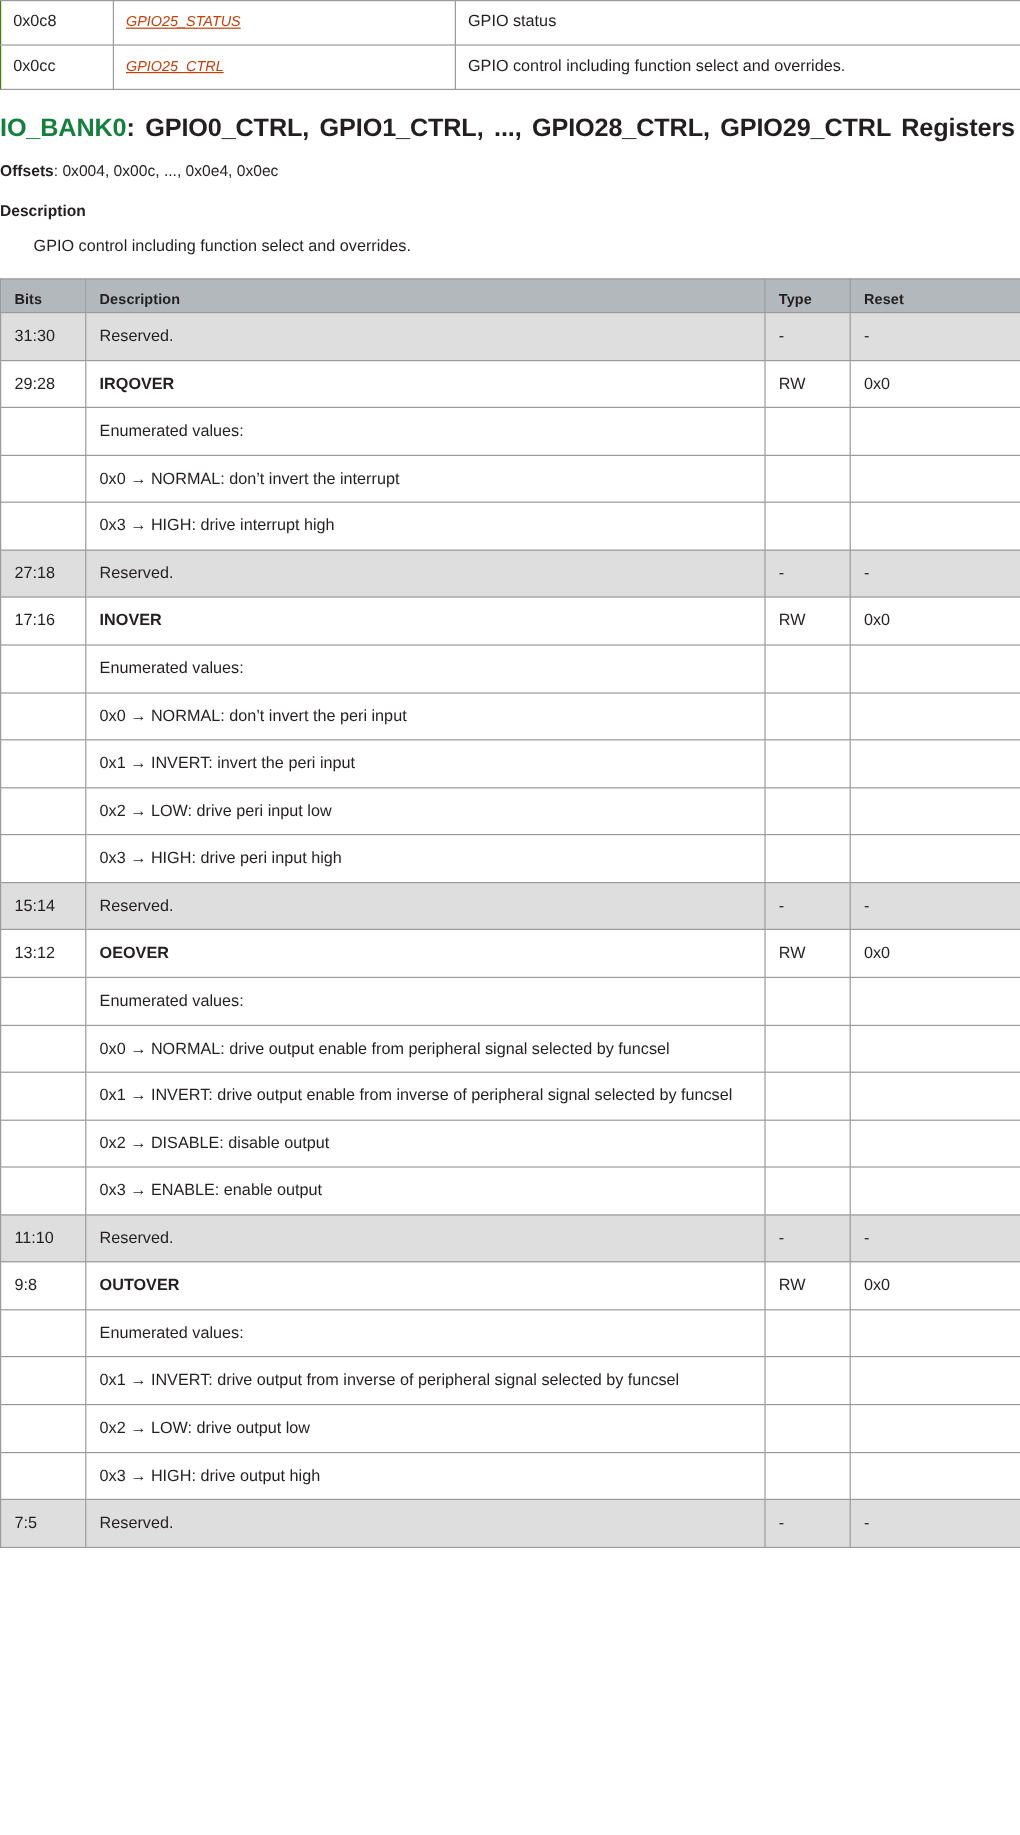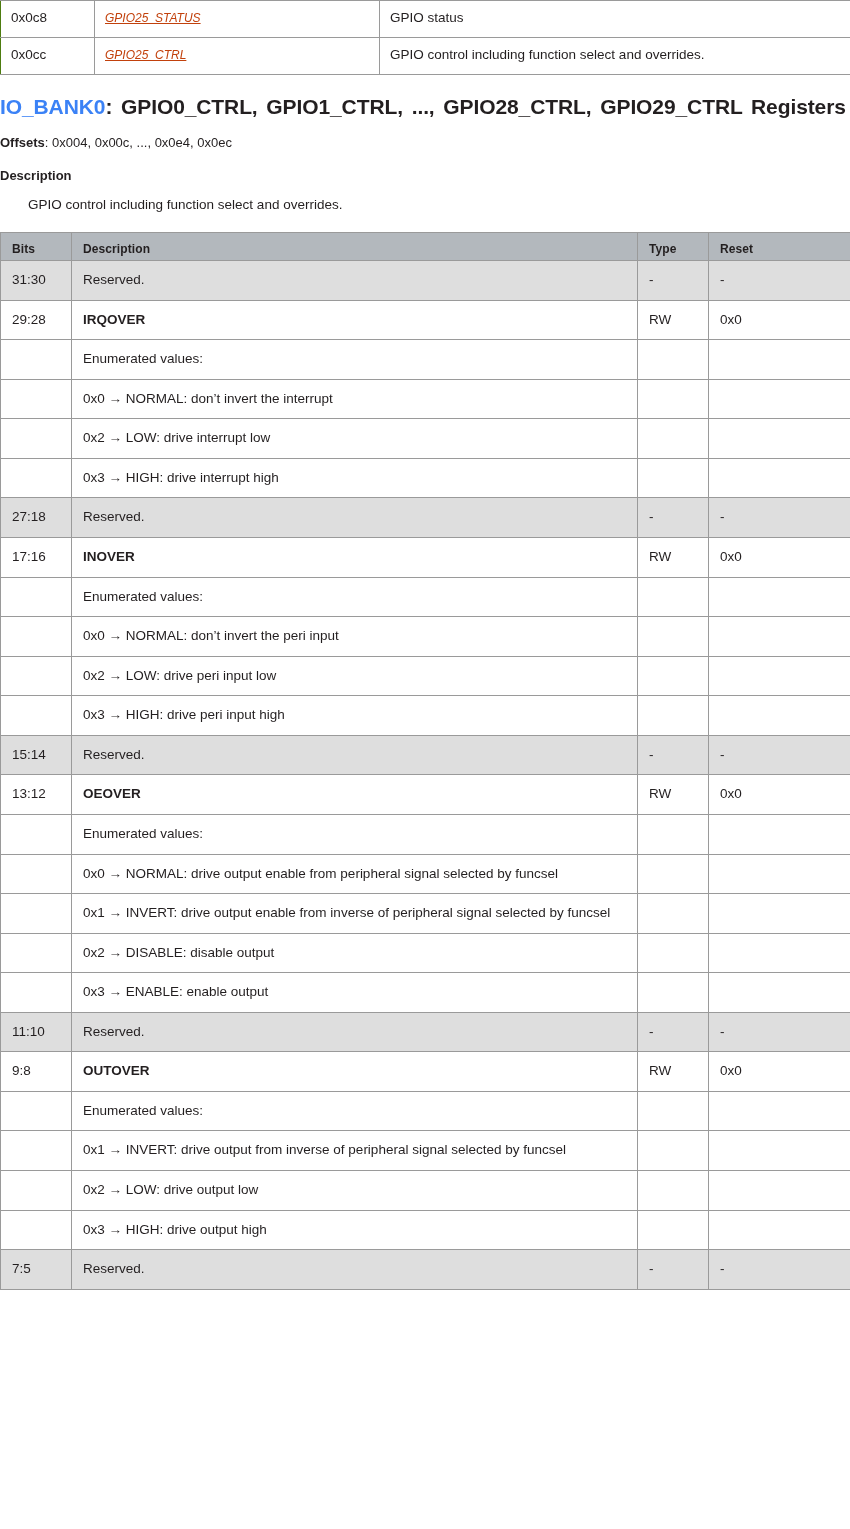--- a/index.html
+++ b/index.html
@@ -49,21 +49,21 @@
   h2.sec-title {
     font-size: 21px;
     font-weight: bold;
     margin: 19px 0 0 0;
     padding: 0;
     line-height: 1.22;
     letter-spacing: -0.1px;
     color: #231f20;
     word-spacing: 3px;
   }
-  h2.sec-title .peri { color: #3b82f6; }
+  h2.sec-title .peri { color: #15803d; }
 
   p.offsets {
     font-size: 13px;
     margin: 16px 0 12px 0;
     line-height: 1.3;
   }
   p.offsets .lbl { font-weight: bold; }
 
   p.desc-label {
     font-size: 13px;
@@ -174,26 +174,20 @@
           <td class="reset"></td>
         </tr>
         <tr class="enum-row">
           <td class="bits"></td>
           <td class="descr">0x0 → NORMAL: don’t invert the interrupt</td>
           <td class="type"></td>
           <td class="reset"></td>
         </tr>
         <tr class="enum-row">
           <td class="bits"></td>
-          <td class="descr">0x2 → LOW: drive interrupt low</td>
-          <td class="type"></td>
-          <td class="reset"></td>
-        </tr>
-        <tr class="enum-row">
-          <td class="bits"></td>
           <td class="descr">0x3 → HIGH: drive interrupt high</td>
           <td class="type"></td>
           <td class="reset"></td>
         </tr>
         <tr class="reserved">
           <td class="bits">27:18</td>
           <td class="descr">Reserved.</td>
           <td class="type">-</td>
           <td class="reset">-</td>
         </tr>
@@ -210,20 +204,26 @@
           <td class="reset"></td>
         </tr>
         <tr class="enum-row">
           <td class="bits"></td>
           <td class="descr">0x0 → NORMAL: don’t invert the peri input</td>
           <td class="type"></td>
           <td class="reset"></td>
         </tr>
         <tr class="enum-row">
           <td class="bits"></td>
+          <td class="descr">0x1 → INVERT: invert the peri input</td>
+          <td class="type"></td>
+          <td class="reset"></td>
+        </tr>
+        <tr class="enum-row">
+          <td class="bits"></td>
           <td class="descr">0x2 → LOW: drive peri input low</td>
           <td class="type"></td>
           <td class="reset"></td>
         </tr>
         <tr class="enum-row">
           <td class="bits"></td>
           <td class="descr">0x3 → HIGH: drive peri input high</td>
           <td class="type"></td>
           <td class="reset"></td>
         </tr>

